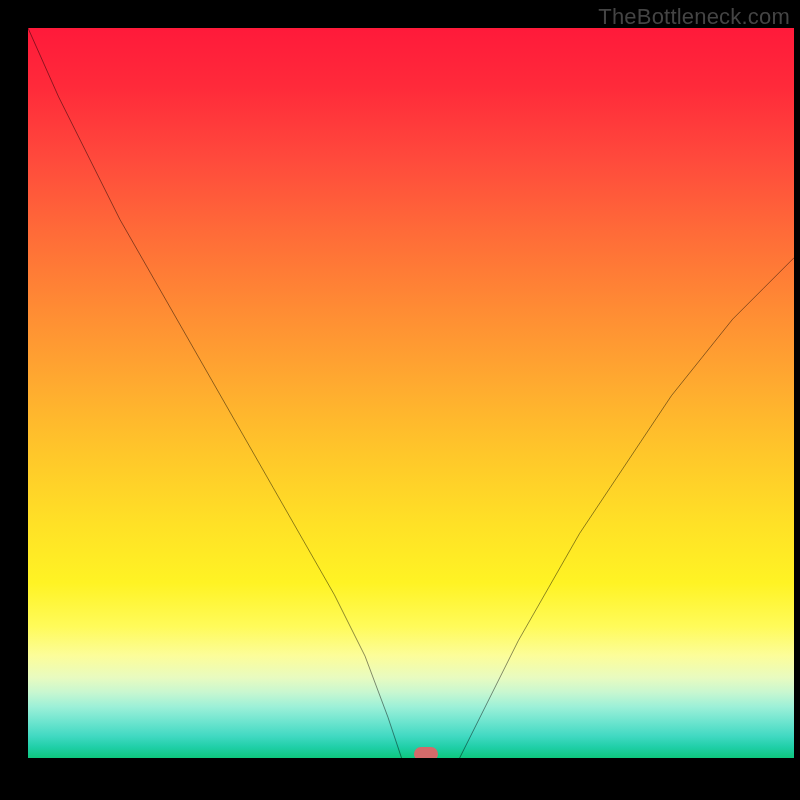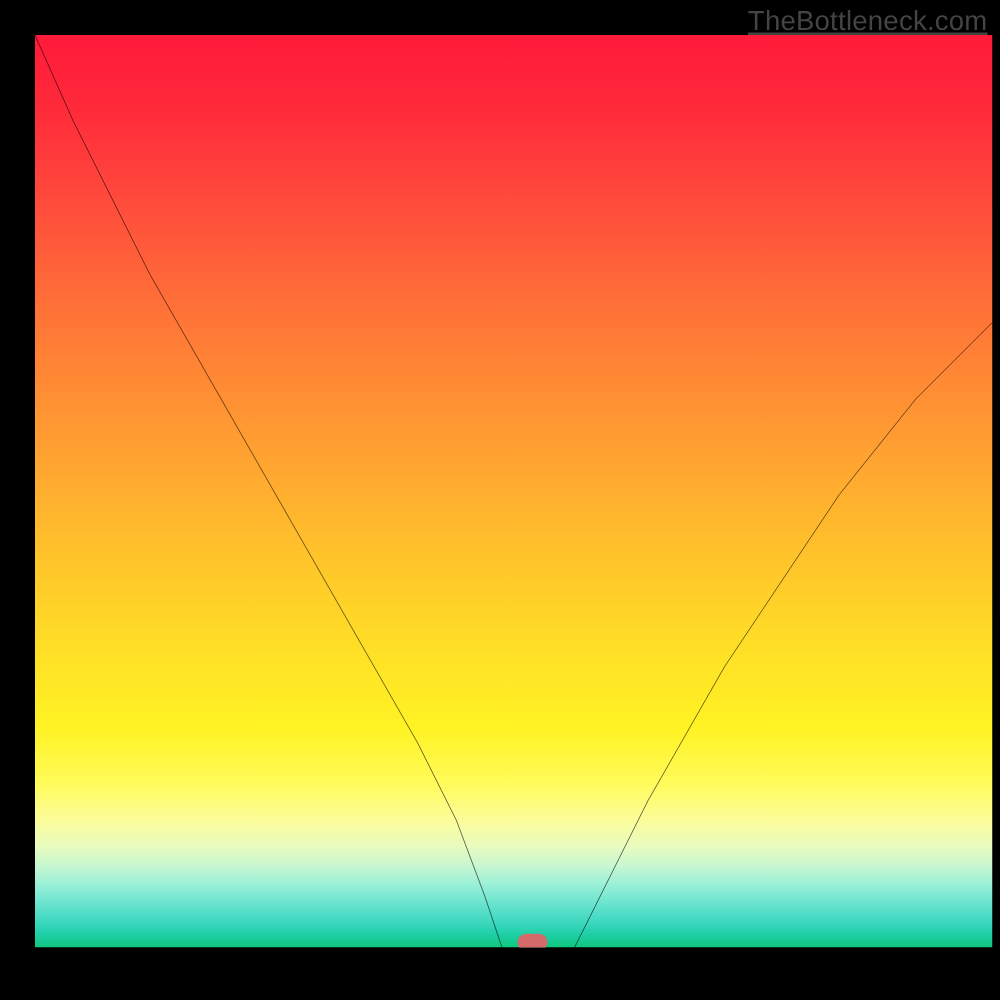--- a/index.html
+++ b/index.html
@@ -13,21 +13,20 @@
   }
   .watermark {
     position: absolute;
     top: 4px;
     right: 10px;
     color: #444;
     font-size: 22px;
     font-weight: 500;
     letter-spacing: 0.2px;
     z-index: 20;
-    text-decoration: underline;
   }
   .plot-area {
     position: absolute;
     left: 28px;
     right: 6px;
     top: 28px;
     bottom: 42px;
     overflow: hidden;
   }
   .grad {

